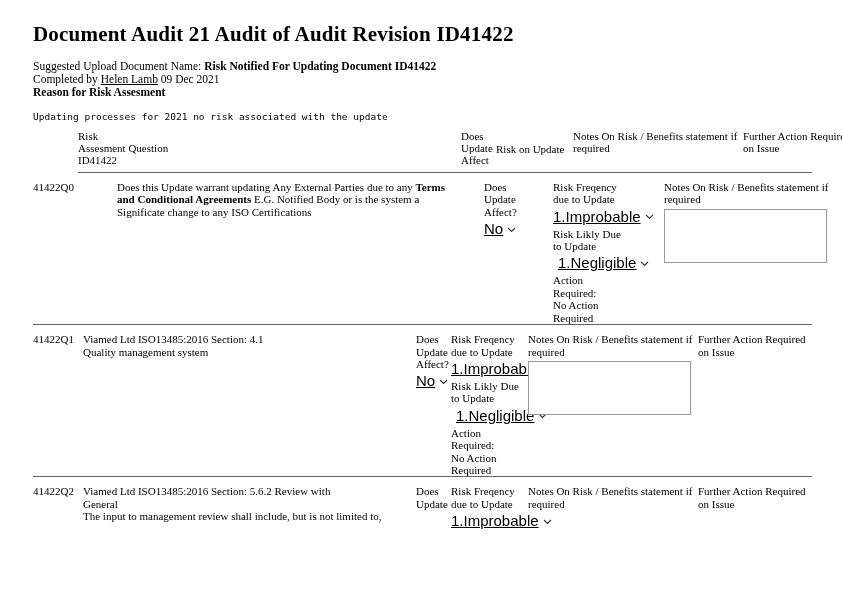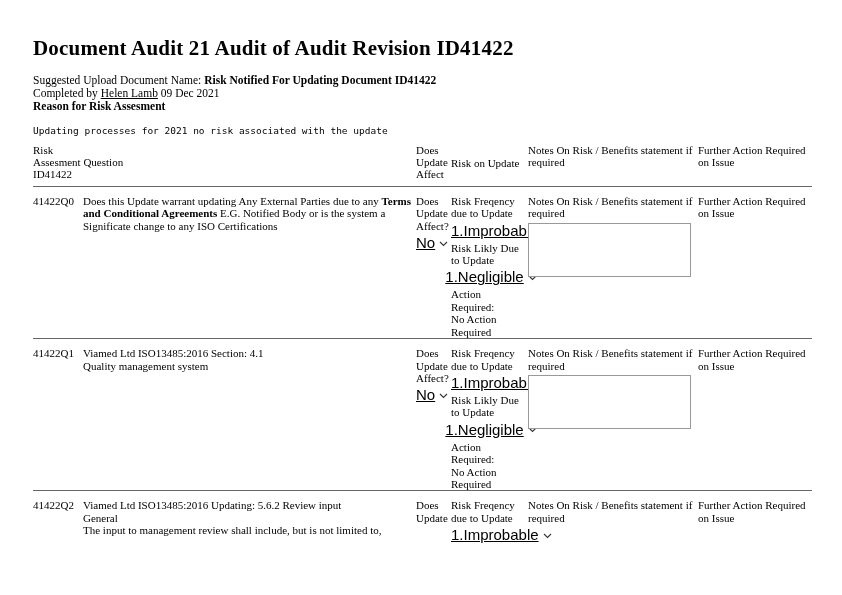--- a/index.html
+++ b/index.html
@@ -1,40 +1,40 @@
 <!DOCTYPE html>
 <html><head>
 <meta charset="utf-8">
 <style>
   * { box-sizing: border-box; margin: 0; padding: 0; }
   html, body { width: 842px; height: 595px; overflow: hidden; background: #fff; color: #000;
     font-family: "Liberation Serif", serif; }
-  .page { padding: 36px 28px 0 33px; }
+  .page { padding: 22px 28px 0 33px; }
   h1.title { font-size: 21px; font-weight: bold; letter-spacing: 0.2px; }
   .meta { margin-top: 13px; font-size: 11.5px; line-height: 1.15; }
   .meta-line b { font-weight: bold; }
   .bold { font-weight: bold; }
   .ulink { text-decoration: underline; color: #000; cursor: pointer; margin-top: 28px; }
   .mono { font-family: "DejaVu Sans Mono", monospace; font-size: 9.5px; margin-top: 12px; }
   .linked { margin-top: 62px; font-size: 11.5px; }
   .table { margin-top: 5px; width: 779px; font-size: 11px; }
   .trow { display: grid; grid-template-columns: 50px 333px 35px 77px 170px 114px; border-bottom: 1px solid #666; align-items: start; }
   .trow:last-child { border-bottom: none; }
-  .thead { padding: 2px 0 5px 0; }
+  .thead { padding: 2px 0 5px 0; margin-left: 45px; }
   .rbody { padding-top: 8px; }
-  .rb0 { min-height: 128px; }
+  .rb0 { min-height: 128px; gap: 34px; }
   .rb1 { min-height: 134px; }
   .c { line-height: 1.13; padding-right: 4px; }
   .pre { white-space: pre-line; }
   .nowrap { white-space: pre; }
   .hdr-risk { padding-top: 13px; }
   .sel { display: inline-flex; align-items: center; gap: 4px; margin: 3px 0 2px 0;
     font-family: "Liberation Sans", sans-serif; font-size: 15px; cursor: pointer; background: transparent; text-decoration: underline; }
   .sel .selv { white-space: nowrap; }
-  .sel.wide { width: 70px; justify-content: center; margin-left: 5px; }
+  .sel.wide { width: 70px; justify-content: flex-start; margin-left: 5px; }
   .chev { flex: 0 0 auto; }
   .notes-box { display: block; margin-top: 3px; width: 163px; height: 54px; border: 1px solid #999;
     background: #fff; resize: none; font-family: "Liberation Serif", serif; font-size: 11px; }
   .qtext b { font-weight: bold; }
 </style>
 </head>
 <body>
 
 <div class="page">
 
@@ -151,21 +151,21 @@
         <div class="pre">Notes On Risk / Benefits statement if
 required</div>
         <textarea class="notes-box" style=""></textarea>
       </div>
       <div class="c pre">Further Action Required
 on Issue</div>
     </div>
 
     <div class="trow rbody">
       <div class="c">41422Q2</div>
-      <div class="c pre qtext"><span>Viamed Ltd ISO13485:2016 Updating: 5.6.2 Review input
+      <div class="c pre qtext"><span>Viamed Ltd ISO13485:2016 Section: 5.6.2 Review with
 General
 The input to management review shall include, but is not limited to,</span></div>
       <div class="c">
         <div class="pre">Does
 Update</div>
       </div>
       <div class="c">
         <div class="pre">Risk Freqency
 due to Update</div>
         <span class="sel">

